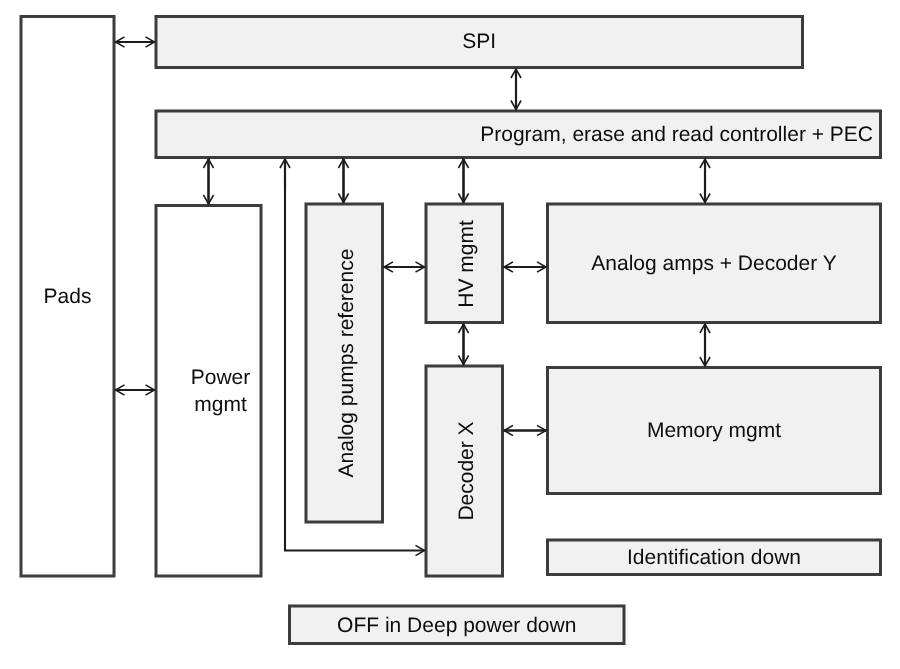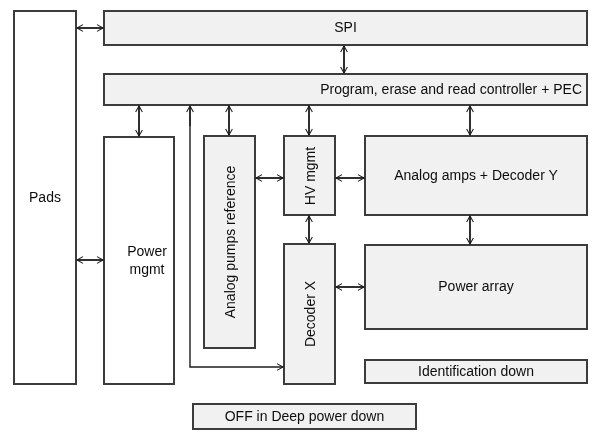--- a/index.html
+++ b/index.html
@@ -18,21 +18,21 @@
   .off{background:var(--off-fill);}
   .on{background:var(--on-fill);}
   .lbl{font-size:14px; line-height:1.25; padding:0 4px;}
   .vlbl{
     position:absolute; top:50%; left:50%;
     transform:translate(-50%,-50%) rotate(-90deg);
     white-space:nowrap; font-size:14px;
   }
   
   .b-pads      {left:13px;  top:10px;  width:64px;  height:375px;}
-  .b-spi       {left:103px; top:10px;  width:485px; height:36px;}
+  .b-spi       {left:103px; top:10px;  width:433px; height:36px;}
   .b-controller{left:103px; top:73px;  width:485px; height:33px;justify-content:flex-end;}
   .b-power     {left:103px; top:136px; width:72px;  height:249px;padding-left:16px;}
   .b-analog    {left:203px; top:135px; width:53px;  height:214px;}
   .b-hv        {left:283px; top:135px; width:53px;  height:81px;}
   .b-decoderx  {left:283px; top:243px; width:53px;  height:142px;}
   .b-sense     {left:364px; top:135px; width:224px; height:81px;}
   .b-memory    {left:364px; top:244px; width:224px; height:86px;}
   .b-registers {left:364px; top:333px; width:224px; height:23px;}
   .b-idpages   {left:364px; top:359px; width:224px; height:25px;}
   .b-legend    {left:192px; top:403px; width:225px; height:27px;}
@@ -70,21 +70,21 @@
 
   <div class="block off b-decoderx">
     <span class="vlbl">Decoder X</span>
   </div>
 
   <div class="block off b-sense">
     <span class="lbl">Analog amps + Decoder Y</span>
   </div>
 
   <div class="block off b-memory">
-    <span class="lbl">Power array</span>
+    <span class="lbl">Memory mgmt</span>
   </div>
 
 
   <div class="block off b-idpages">
     <span class="lbl">Identification down</span>
   </div>
 
   <div class="block off b-legend">
     <span class="lbl">OFF in Deep power down</span>
   </div>

